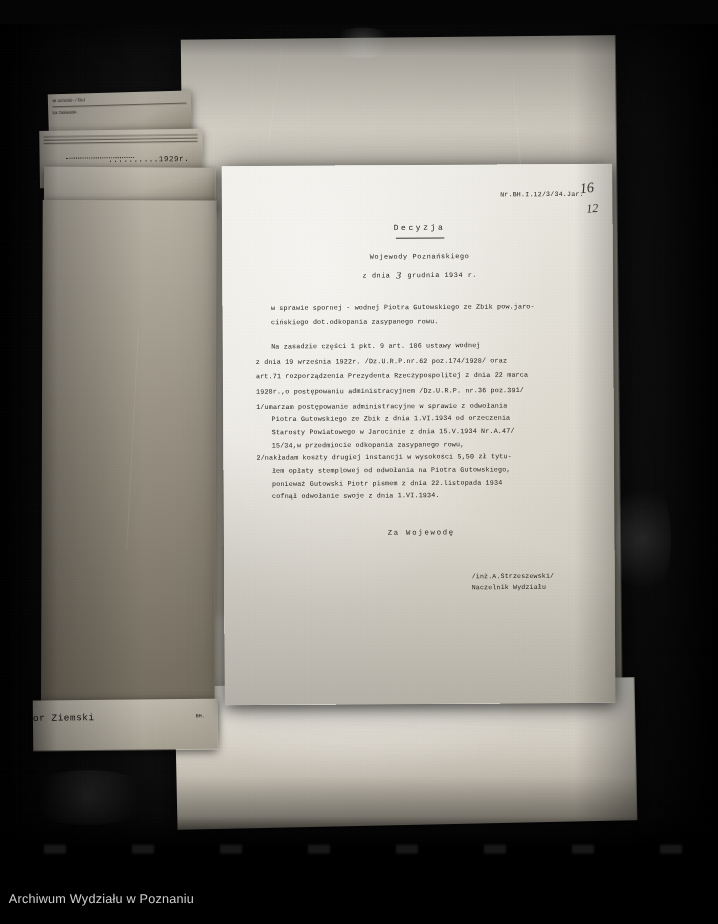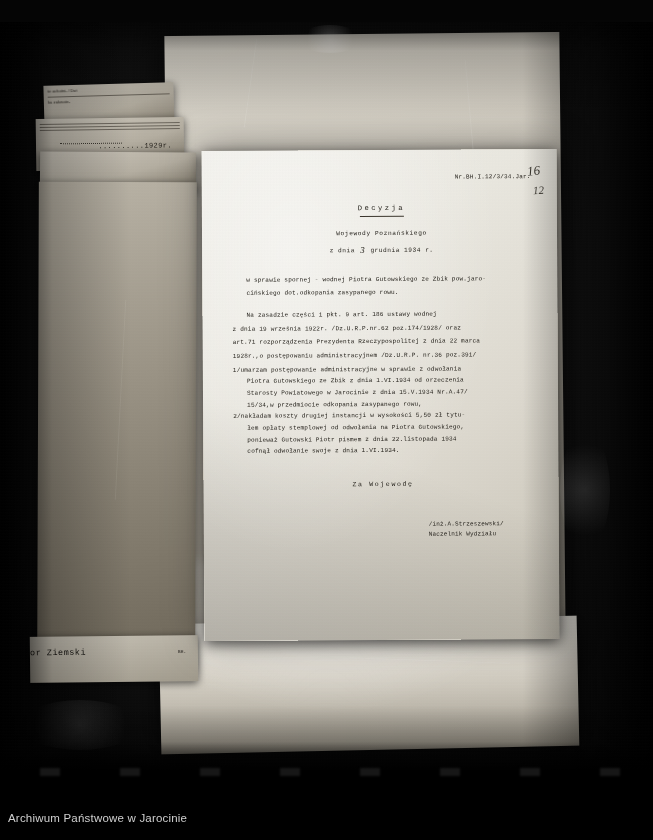--- a/index.html
+++ b/index.html
@@ -399,15 +399,15 @@
 
   <div class="perf" style="left:40px"></div>
   <div class="perf" style="left:120px"></div>
   <div class="perf" style="left:200px"></div>
   <div class="perf" style="left:280px"></div>
   <div class="perf" style="left:360px"></div>
   <div class="perf" style="left:440px"></div>
   <div class="perf" style="left:520px"></div>
   <div class="perf" style="left:600px"></div>
 
-  <div class="credit">Archiwum Państwowe w Jarocinie</div>
+  <div class="credit">Archiwum Wydziału w Poznaniu</div>
 
 </div>
 
 </body></html>

